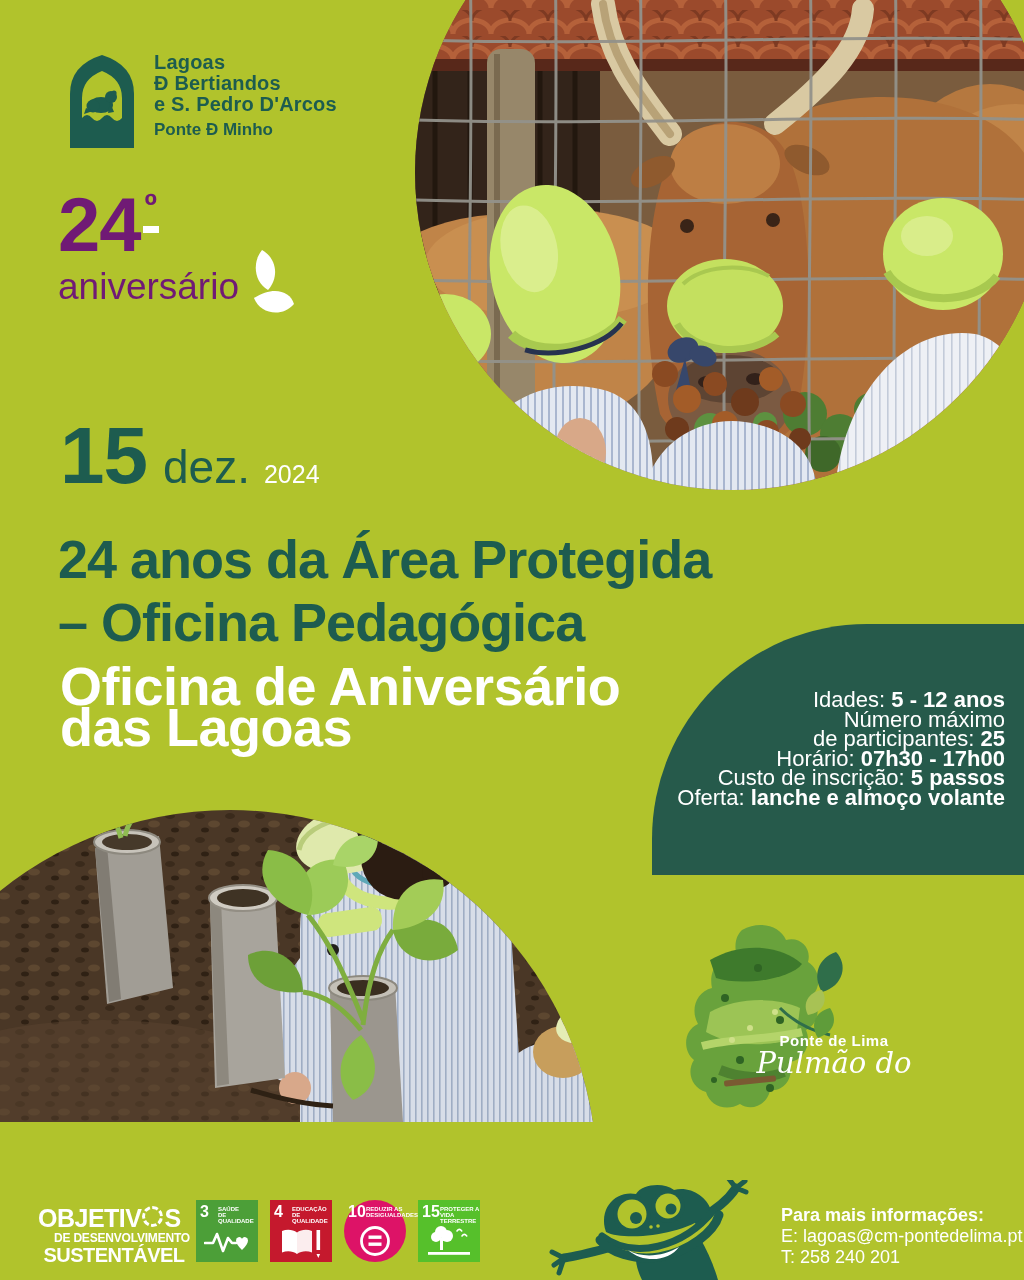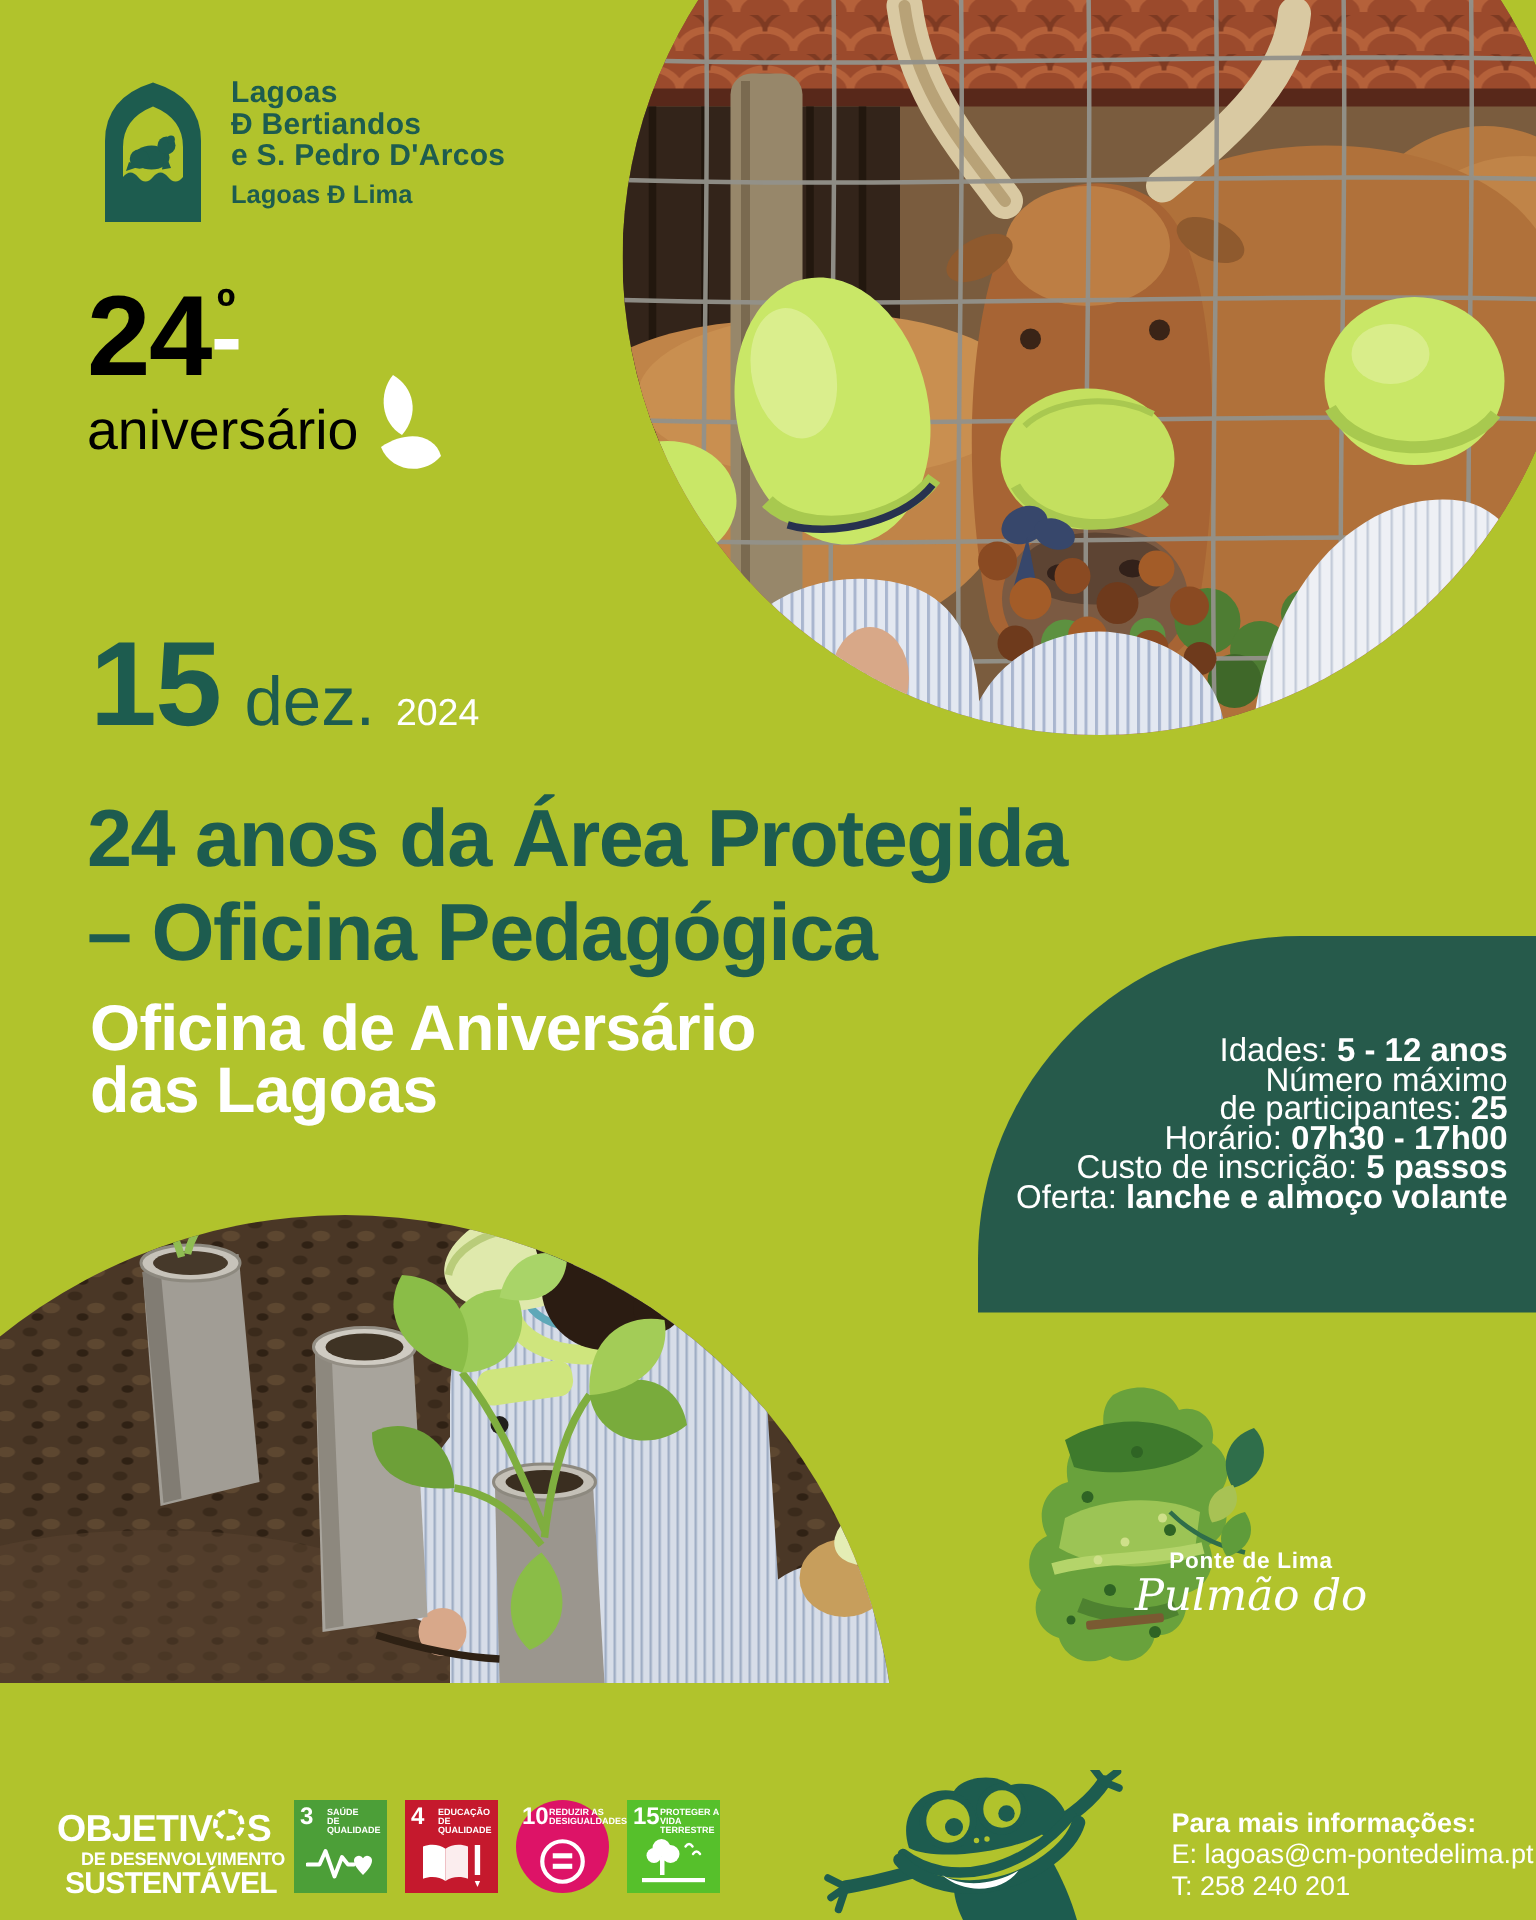--- a/index.html
+++ b/index.html
@@ -7,34 +7,34 @@
   .poster{position:relative;width:1024px;height:1280px;background:#b1c32c;overflow:hidden;}
   .abs{position:absolute;}
 
   
   .logo{left:66px;top:52px;display:flex;}
   .logo-text{margin-left:16px;color:#1d5c4f;}
   .logo-line{font-weight:700;font-size:20px;line-height:21px;letter-spacing:.2px;}
   .logo-city{font-weight:600;font-size:17px;margin-top:5px;}
 
   
-  .anniv{left:58px;top:186px;color:#000000;}
+  .anniv{left:58px;top:186px;color:#701a75;}
   .anniv-num{font-weight:700;font-size:76px;line-height:76px;letter-spacing:-1px;}
   .anniv-ord{font-weight:700;font-size:34px;vertical-align:34px;border-bottom:7px solid #fff;padding:0 2px 2px 2px;margin-left:2px;}
   .anniv-word{font-weight:500;font-size:37px;line-height:40px;margin-top:4px;}
   .anniv-leaves{left:228px;top:248px;}
 
   
   .date{left:60px;top:414px;display:flex;align-items:baseline;color:#1d5c4f;}
   .date-day{font-weight:700;font-size:80px;line-height:84px;letter-spacing:-1px;}
   .date-month{font-weight:500;font-size:46px;margin-left:16px;}
   .date-year{font-weight:500;font-size:25px;color:#fff;margin-left:14px;}
 
   .title{left:58px;top:528px;color:#1d5c4f;font-weight:700;font-size:54px;line-height:63px;letter-spacing:-1px;}
-  .subtitle{left:60px;top:666px;color:#fff;font-weight:700;font-size:43px;line-height:41px;letter-spacing:-.5px;}
+  .subtitle{left:60px;top:666px;color:#fff;font-weight:700;font-size:54px;line-height:41px;letter-spacing:-.5px;}
 
   
   .info-panel{left:652px;top:624px;width:372px;height:251px;background:#265a4b;border-top-left-radius:215px;}
   .info-lines{position:absolute;right:19px;top:66px;text-align:right;color:#fff;font-size:22px;line-height:19.5px;font-weight:400;}
   .info-lines b{font-weight:700;}
 
   
   .big-circle{left:415px;top:-146px;width:636px;height:636px;border-radius:50%;overflow:hidden;}
   .dome-wrap{left:-137px;top:810px;width:734px;height:312px;overflow:hidden;}
   .dome-circle{position:absolute;left:0;top:0;width:734px;height:734px;border-radius:50%;overflow:hidden;}
@@ -206,21 +206,21 @@
         <circle cx="48" cy="41" r="2.6"></circle>
         <circle cx="27" cy="54" r="6.5"></circle>
         <path d="M44 50 L48 60 L42 61 Z"></path>
         <path d="M27 59 L18 62 L20 56 Z"></path>
       </g>
     </svg>
     <div class="logo-text">
       <div class="logo-line">Lagoas</div>
       <div class="logo-line">Đ Bertiandos</div>
       <div class="logo-line">e S. Pedro D'Arcos</div>
-      <div class="logo-city">Lagoas Đ Lima</div>
+      <div class="logo-city">Ponte Đ Minho</div>
     </div>
   </div>
 
   <div class="abs anniv">
     <div>
       <span class="anniv-num">24</span><span class="anniv-ord">º</span>
     </div>
     <div class="anniv-word">aniversário</div>
   </div>
   <svg class="abs anniv-leaves" width="70" height="78" viewBox="0 0 70 78">

